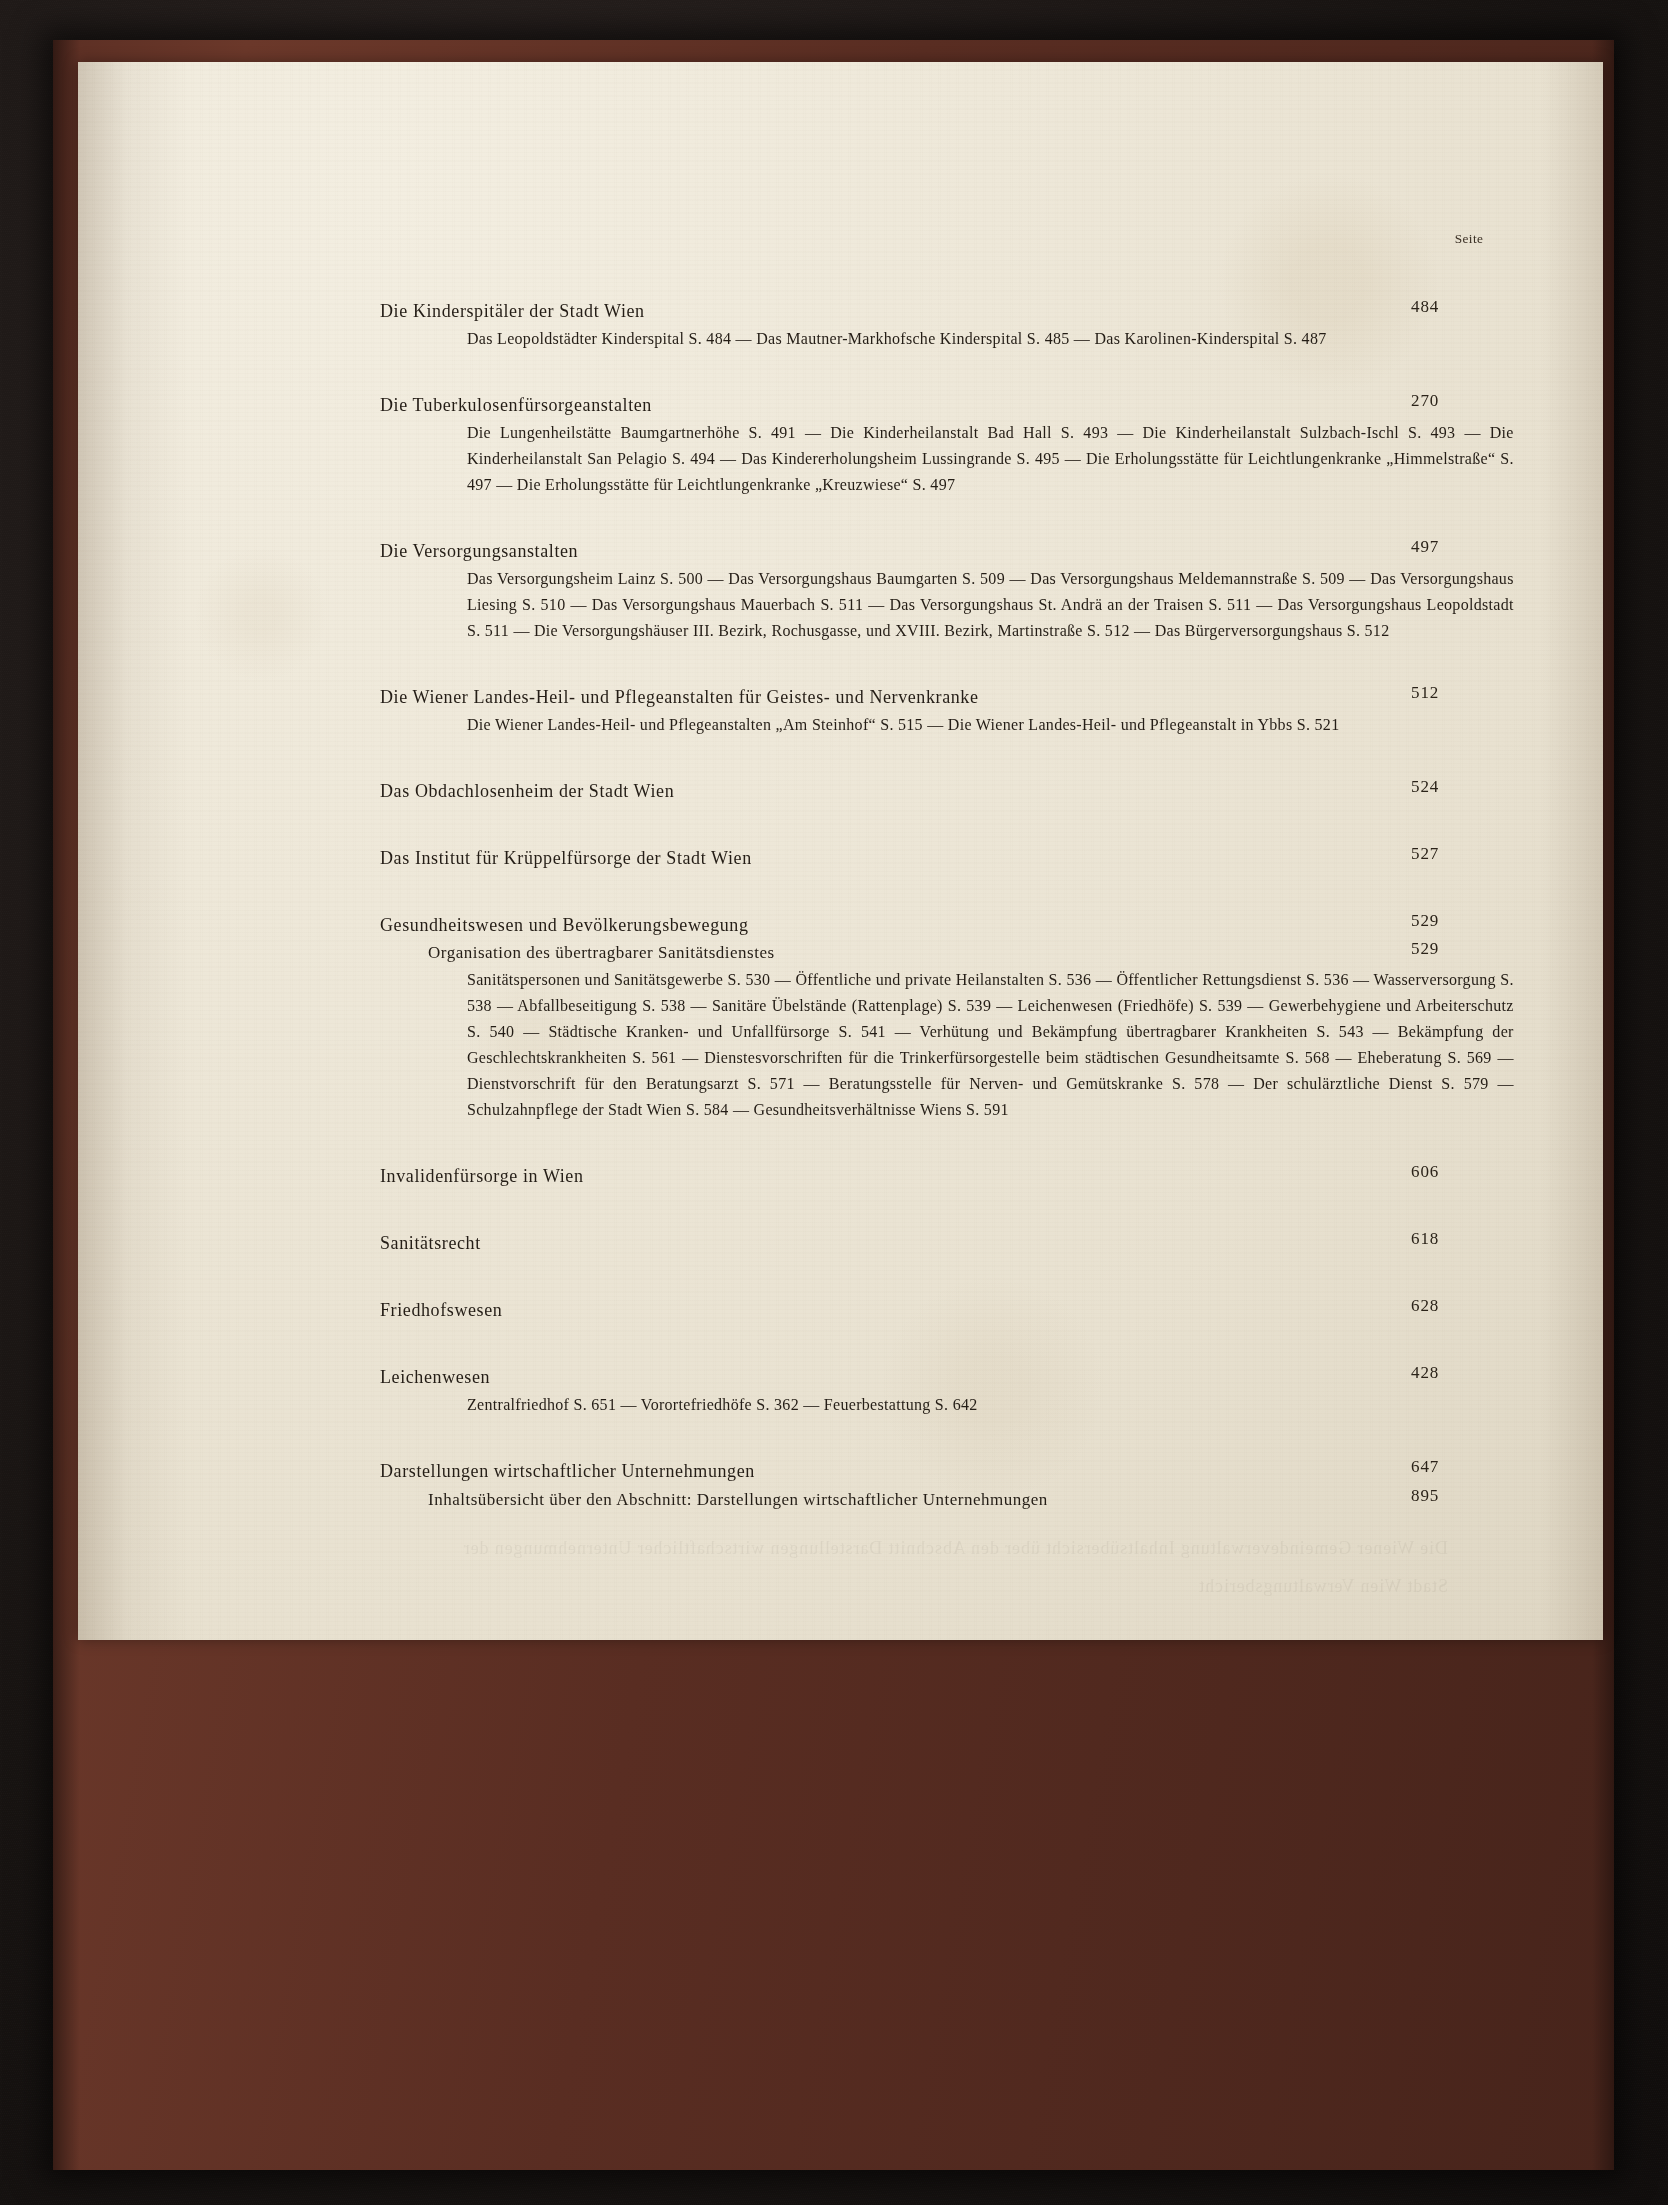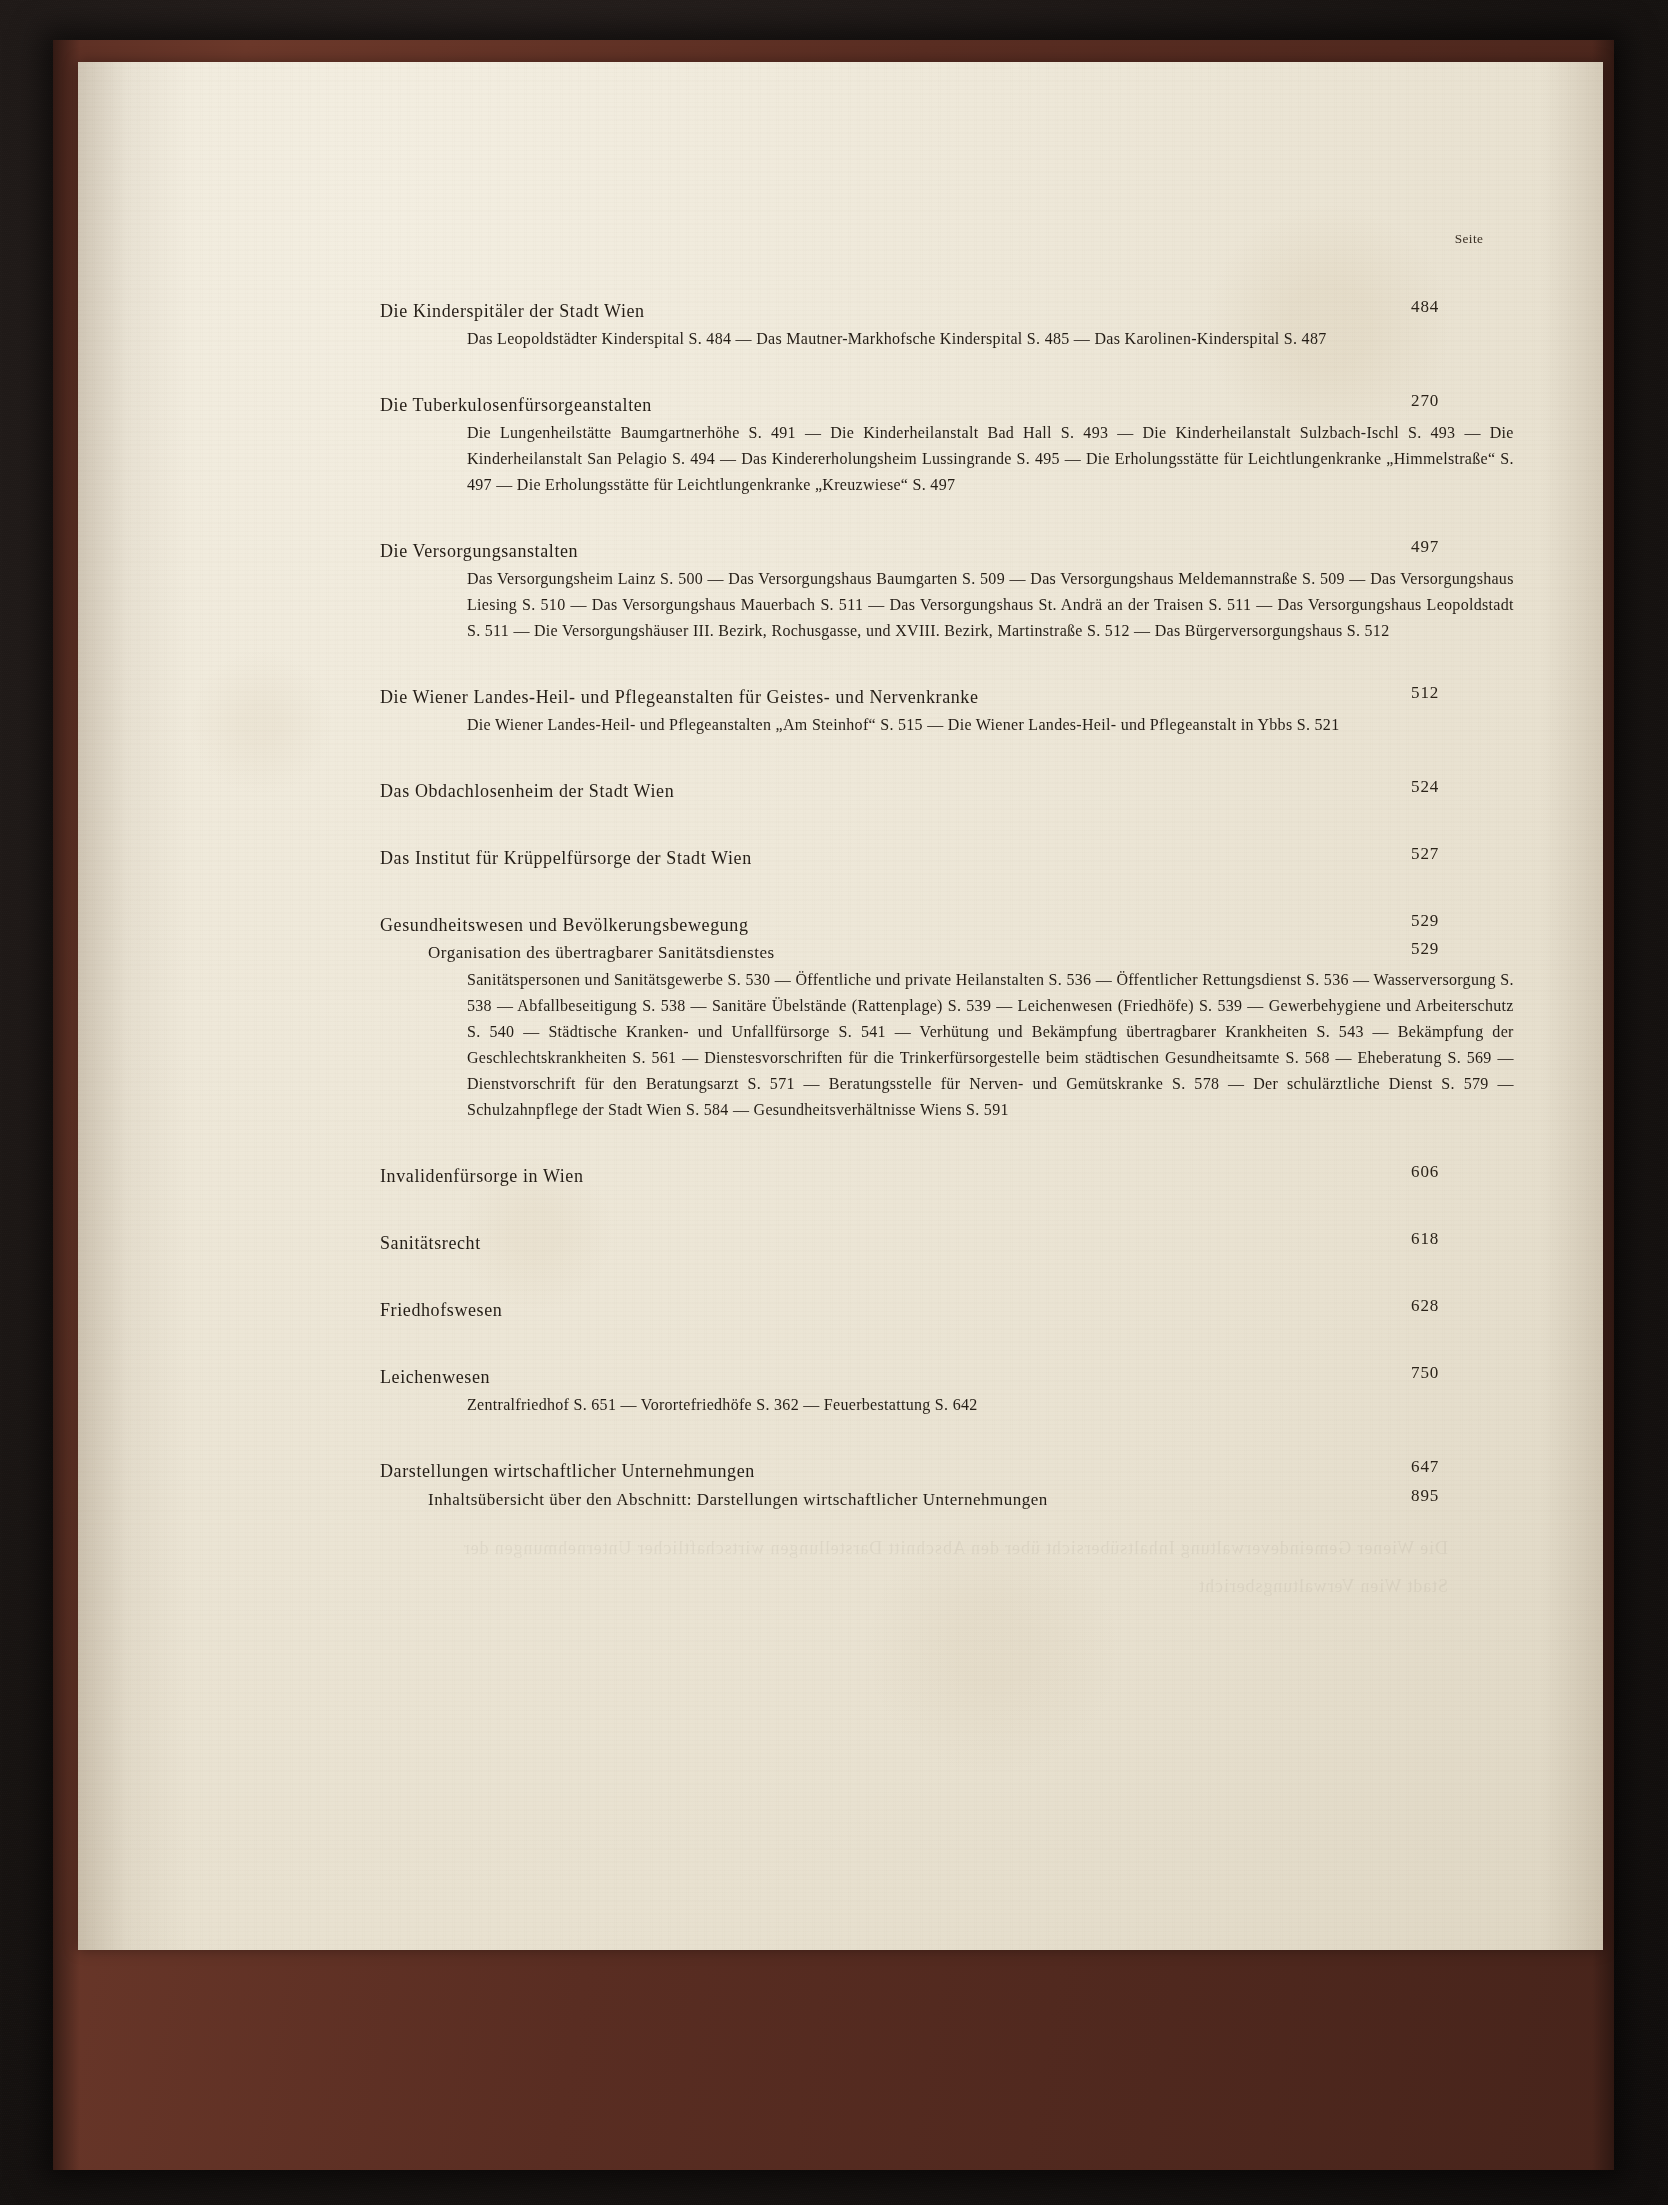--- a/index.html
+++ b/index.html
@@ -47,21 +47,21 @@
     background: linear-gradient(90deg, rgba(0,0,0,0.45) 0px, rgba(0,0,0,0.0) 27px),
                 linear-gradient(270deg, rgba(0,0,0,0.35) 0px, rgba(0,0,0,0.0) 22px);
   }
 
   
   .page {
     position: absolute;
     left: 78px;
     top: 62px;
     width: 1525px;
-    height: 1888px;
+    height: 1578px;
     background:
       radial-gradient(ellipse at 20% 8%, #f3eee1 0%, #eee8d9 35%, #e8e1d0 70%, #ded6c3 100%);
     box-shadow: 0 0 13.3px rgba(0,0,0,0.35);
   }
   .page-grain {
     position: absolute;
     inset: 0;
     background:
       repeating-linear-gradient(0deg, rgba(120,100,70,0.018) 0px, rgba(120,100,70,0.018) 0.4px, rgba(255,255,255,0) 0.4px, rgba(255,255,255,0) 1.3px),
       repeating-linear-gradient(90deg, rgba(120,100,70,0.014) 0px, rgba(120,100,70,0.014) 0.4px, rgba(255,255,255,0) 0.4px, rgba(255,255,255,0) 1.8px);
@@ -252,21 +252,21 @@
       <div class="pageno">618</div>
     </div>
 
     <div class="entry tight-list">
       <div class="row lvl1">Friedhofswesen</div>
       <div class="pageno">628</div>
     </div>
 
     <div class="entry">
       <div class="row lvl1">Leichenwesen</div>
-      <div class="pageno">750</div>
+      <div class="pageno">428</div>
       <div class="desc">Zentralfriedhof S. 651 — Vorortefriedhöfe S. 362 — Feuerbestattung S. 642</div>
     </div>
 
     <div class="entry tight-list">
       <div class="row lvl1">Darstellungen wirtschaftlicher Unternehmungen</div>
       <div class="pageno">647</div>
     </div>
 
     <div class="entry tight-list">
       <div class="row lvl2">Inhaltsübersicht über den Abschnitt: Darstellungen wirtschaftlicher Unternehmungen</div>

